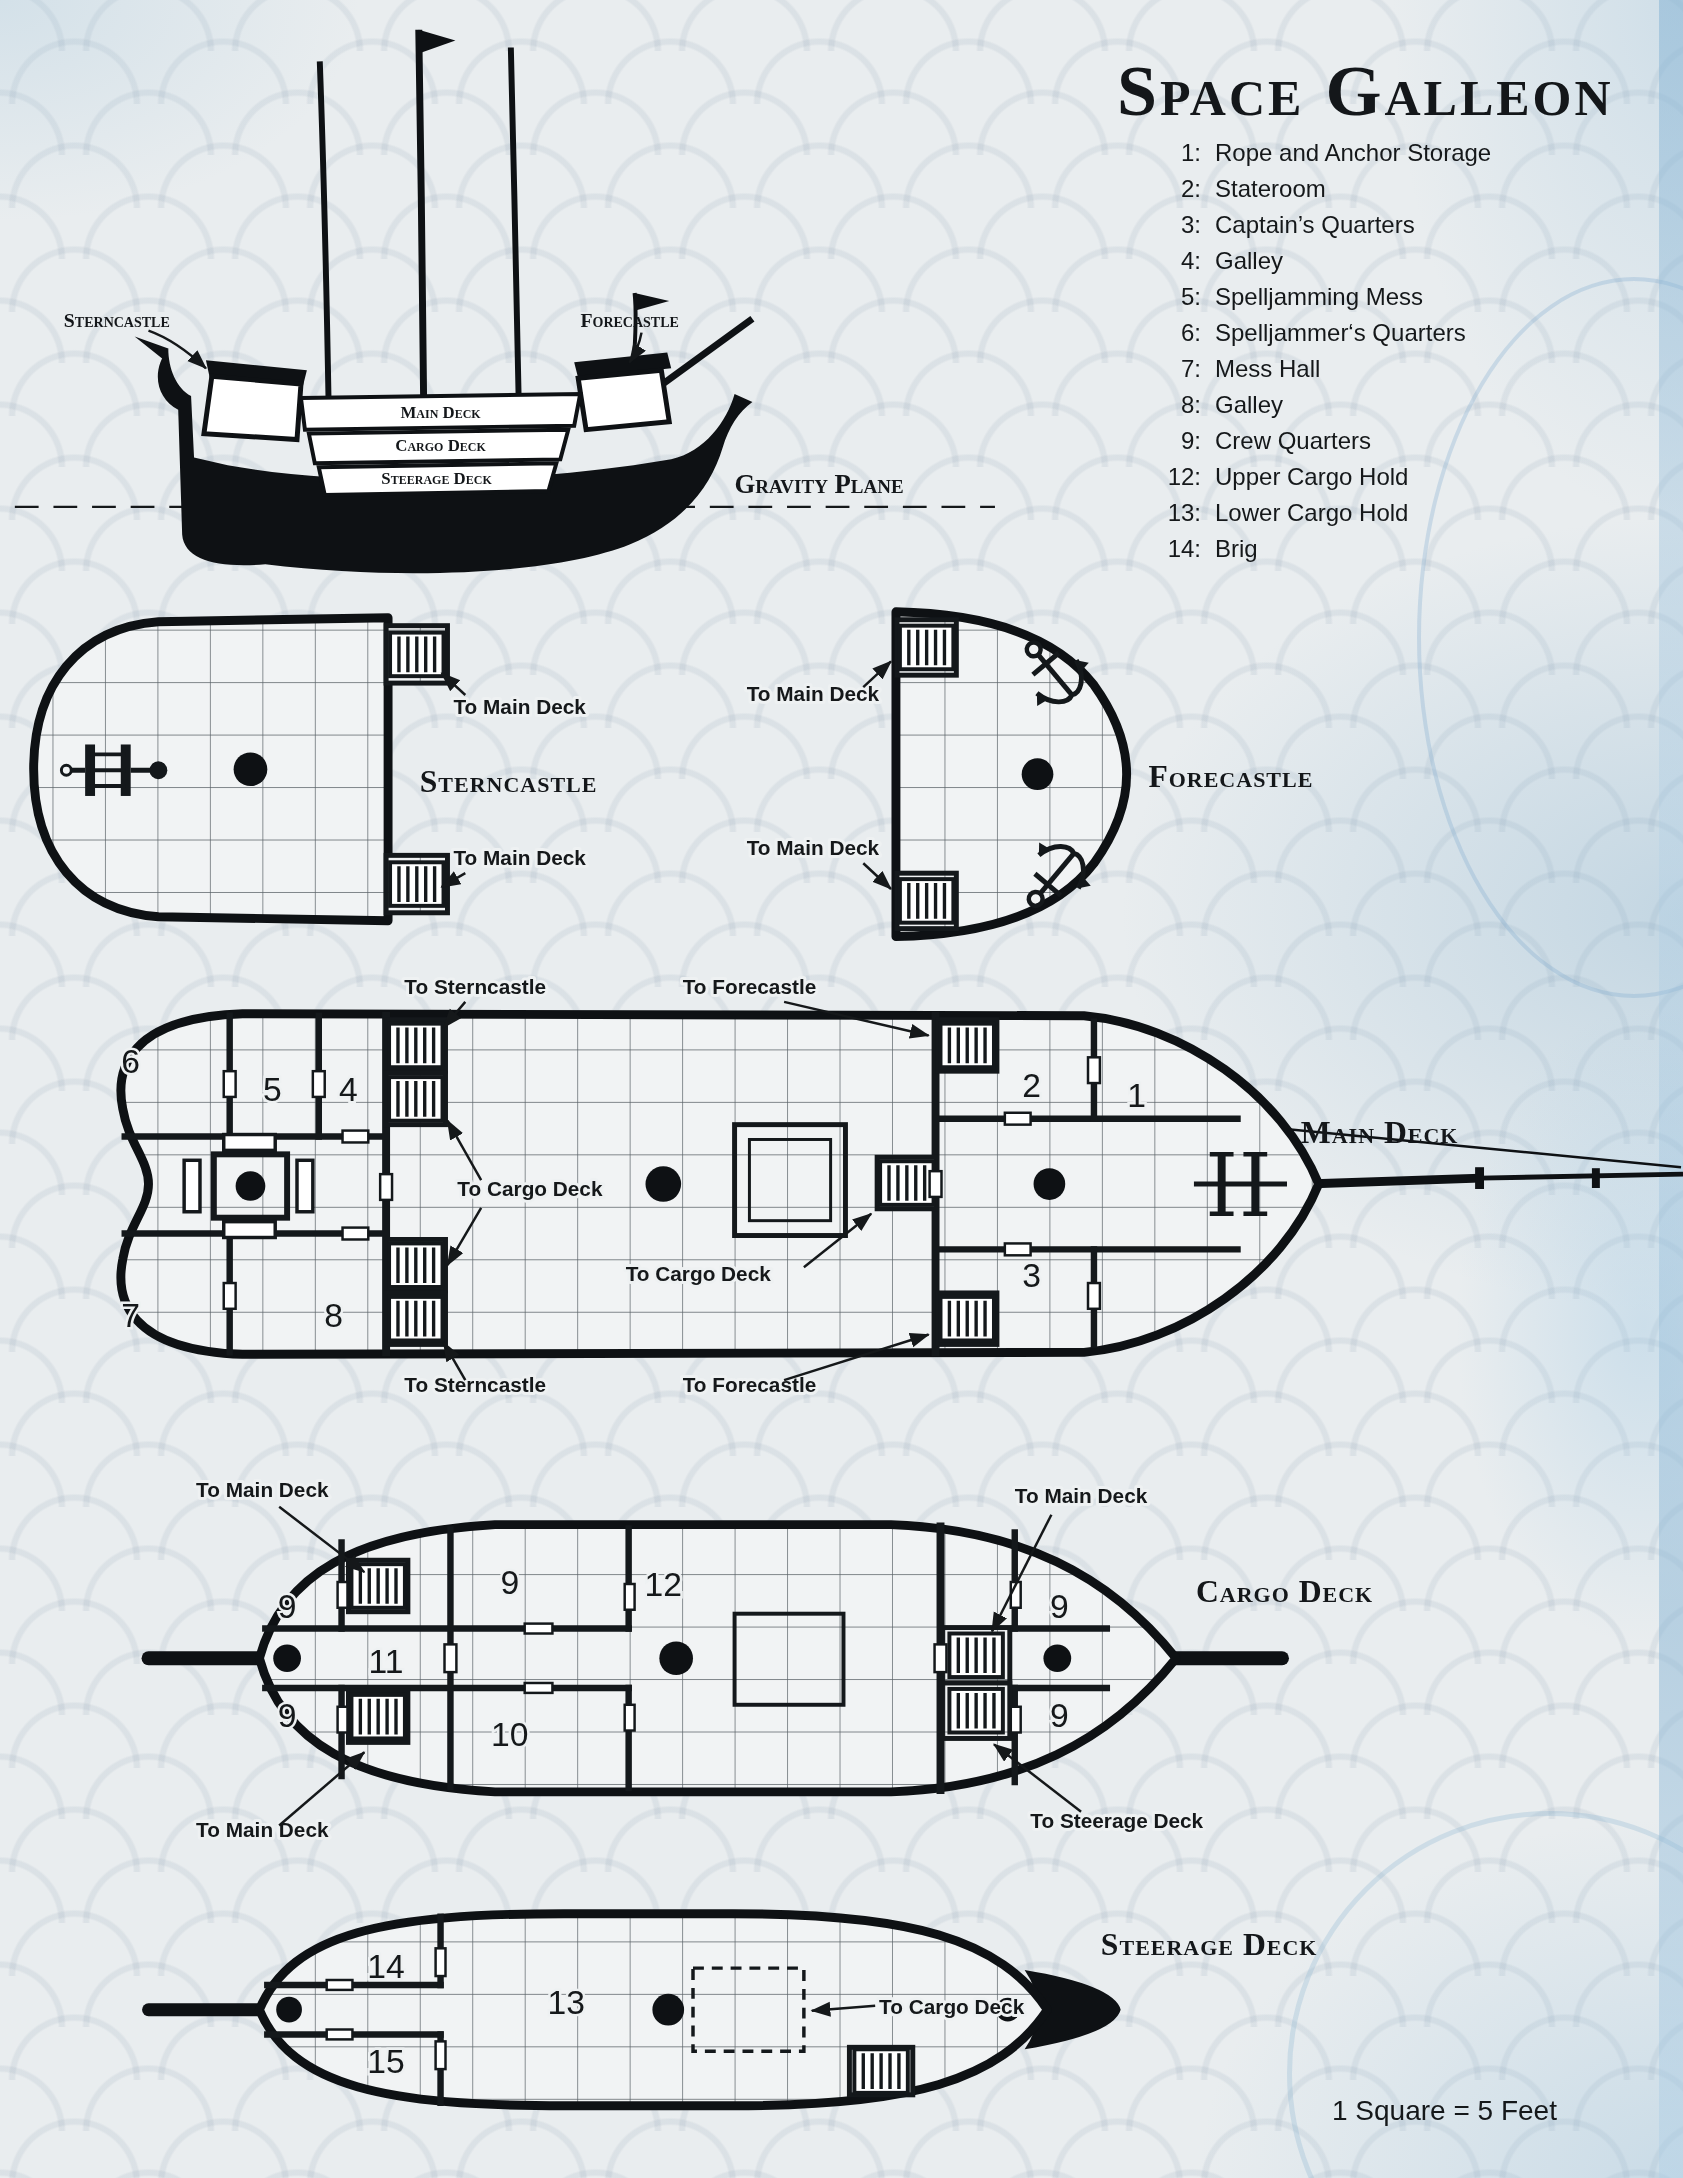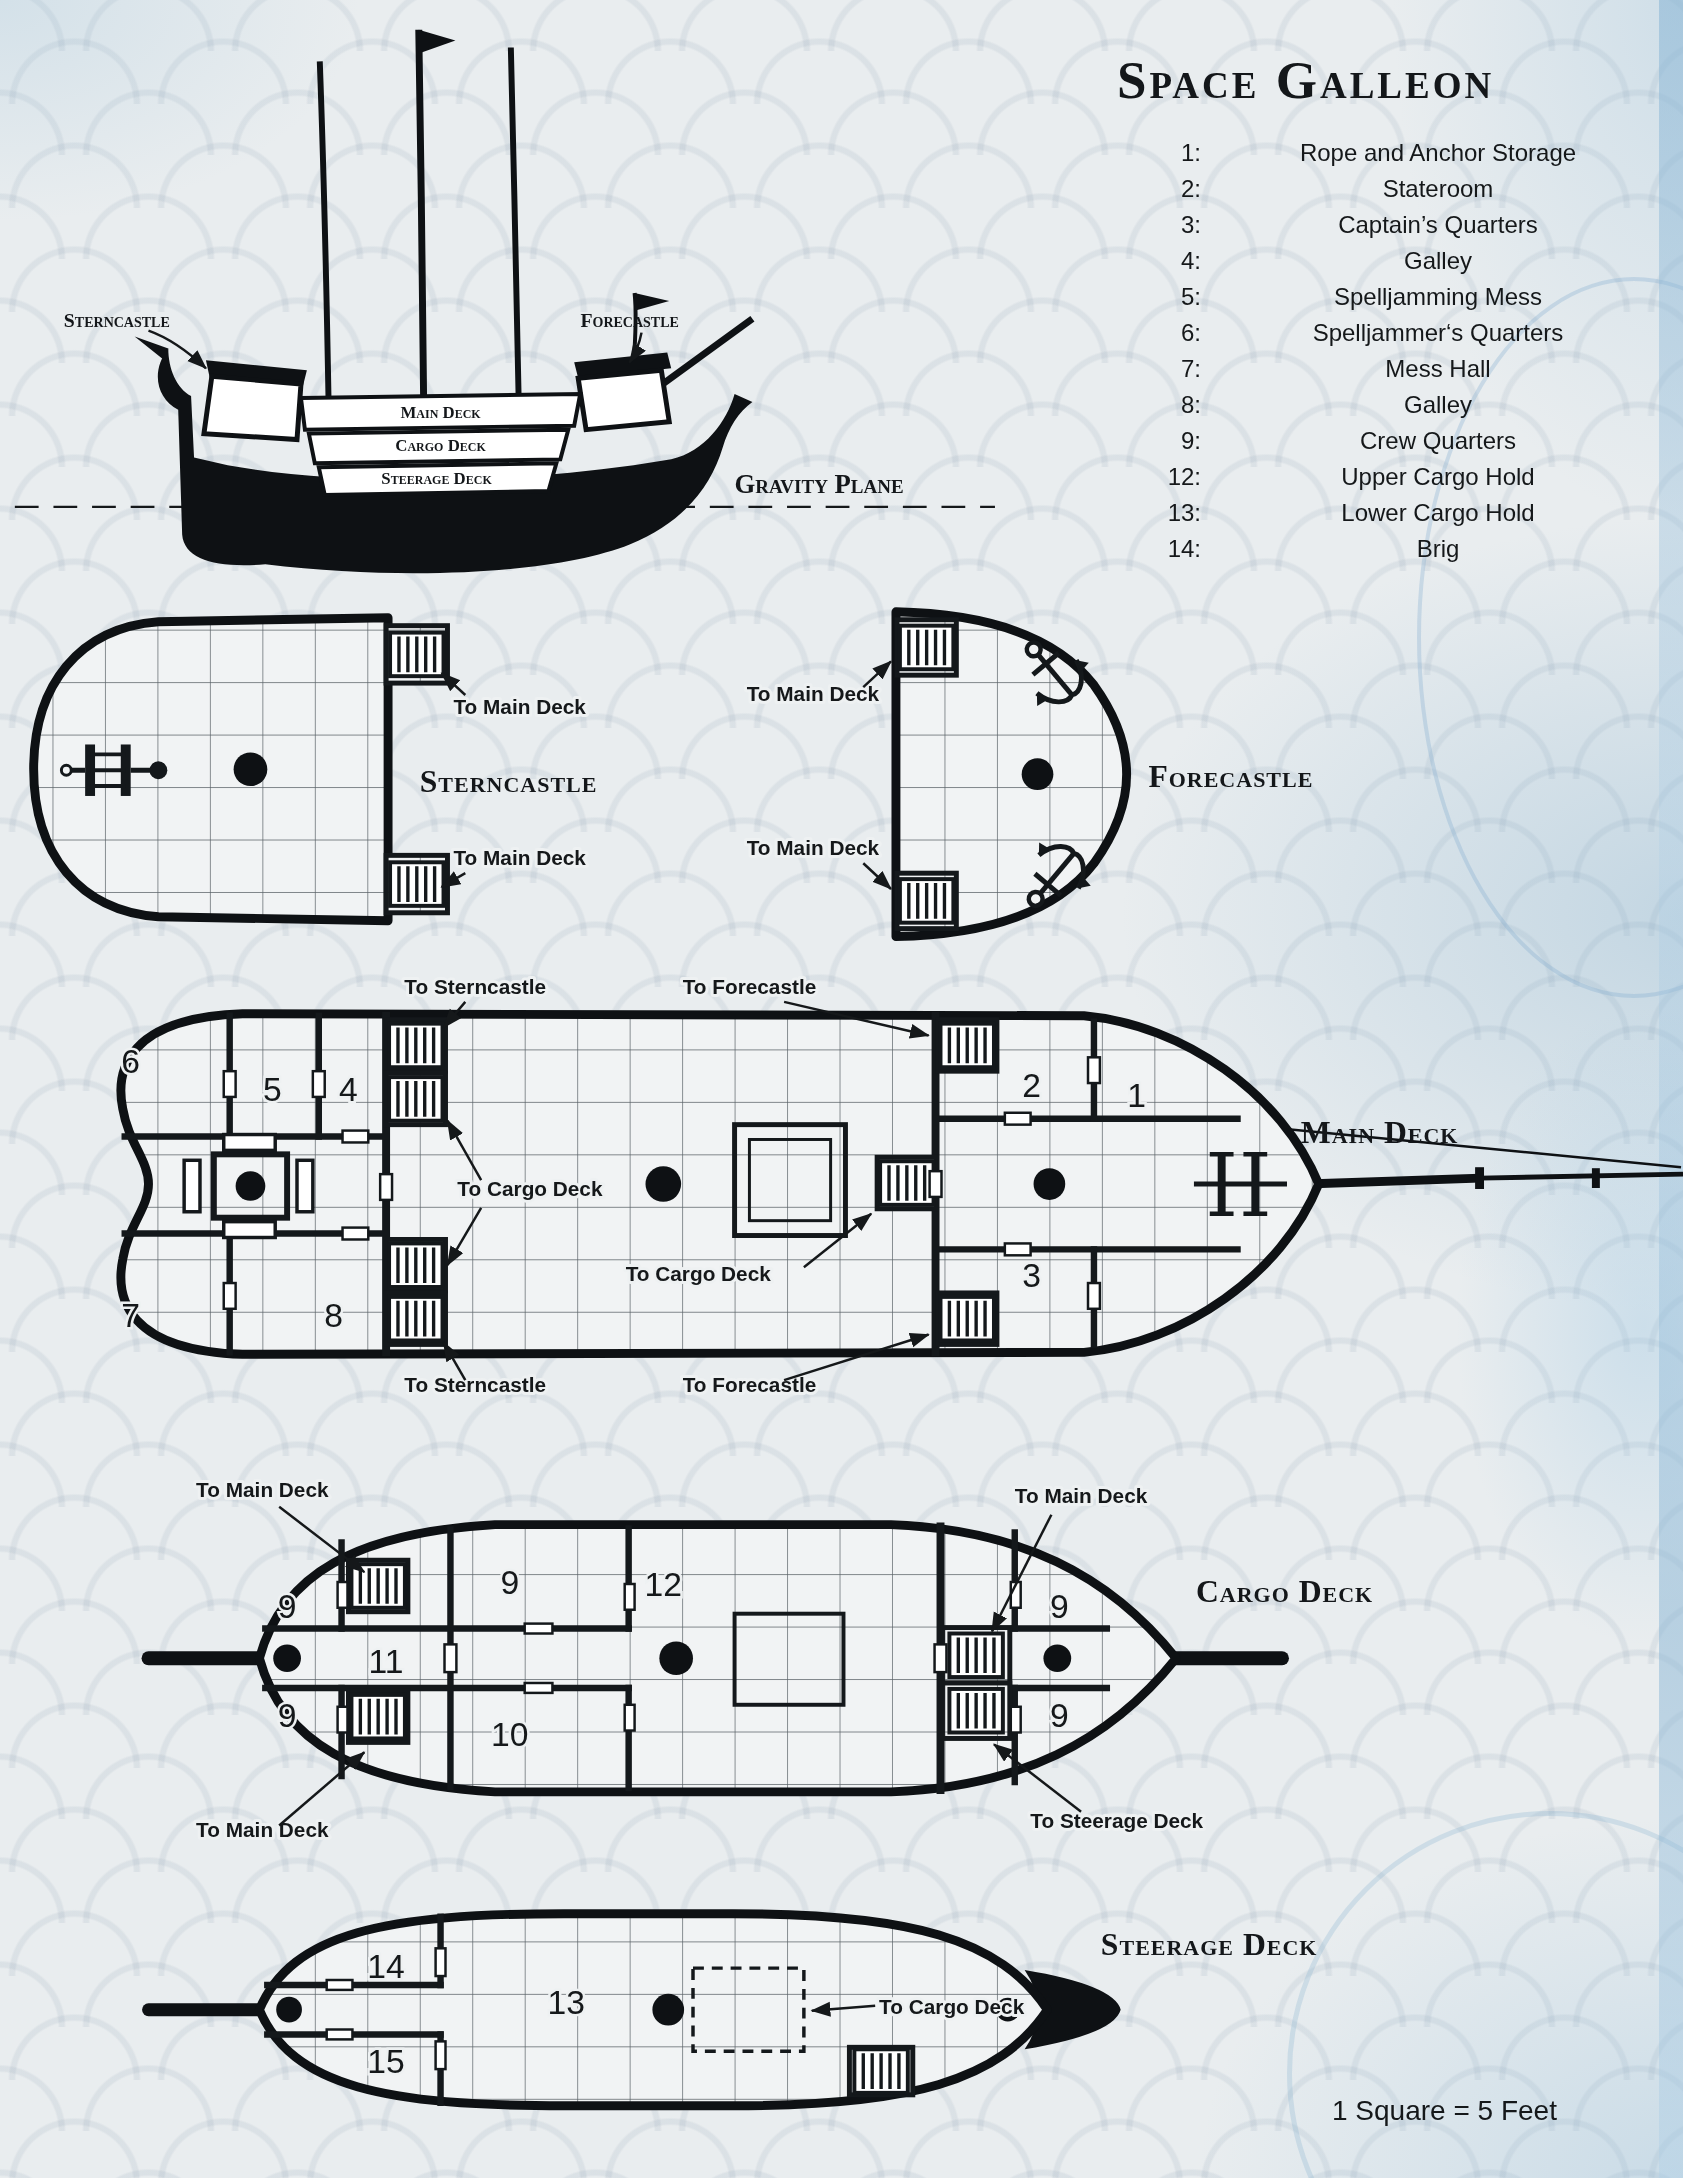--- a/index.html
+++ b/index.html
@@ -19,26 +19,26 @@
   }
   .edge-strip{position:absolute;right:0;top:0;bottom:0;width:24px;
     background:linear-gradient(to bottom, rgba(135,180,212,0.55), rgba(170,205,230,0.25) 40%, rgba(135,180,212,0.5) 75%, rgba(170,205,230,0.35));}
   .swirl{position:absolute;border-radius:50%;}
   .swirl.s1{right:-168px;top:277px;width:426px;height:713px;border:4px solid rgba(125,170,205,0.30);}
   .swirl.s2{right:-228px;top:871px;width:535px;height:911px;background:radial-gradient(closest-side, rgba(150,195,225,0.35), rgba(150,195,225,0) 70%);}
   .swirl.s3{right:-129px;bottom:-158px;width:515px;height:515px;border:5px solid rgba(125,170,205,0.25);}
   .title{
     position:absolute; left:1117px; top:50px; width:554px;
     font-family:"Liberation Serif",serif; font-weight:700; font-variant:small-caps;
-    font-size:53px; letter-spacing:3px; color:#14171a;
+    font-size:72px; letter-spacing:3px; color:#14171a;
   }
   .legend{position:absolute; left:1146px; top:139px; width:515px;}
   .legend-row{display:flex; align-items:baseline; height:36px; font-size:24px;}
   .legend-row .lnum{width:55px; text-align:right; margin-right:14px; flex:0 0 auto;}
-  .legend-row .llabel{flex:1;text-align:center;}
+  .legend-row .llabel{flex:1;}
   .scale-note{position:absolute; left:1332px; top:2095px; font-size:28px;}
   svg.map{position:absolute; left:0; top:0;}
 
   
   .t-link{font-family:"Liberation Sans",sans-serif; font-weight:700; font-size:21px; fill:#15181a;
           stroke:#eef1f2; stroke-width:6px; paint-order:stroke; stroke-linejoin:round;}
   .t-deck{font-family:"Liberation Serif",serif; font-weight:700; font-variant:small-caps;
           font-size:32px; letter-spacing:1px; fill:#14171a;}
   .t-deck-sm{font-family:"Liberation Serif",serif; font-weight:700; font-variant:small-caps;
           font-size:20px; fill:#14171a; text-anchor:middle;}

